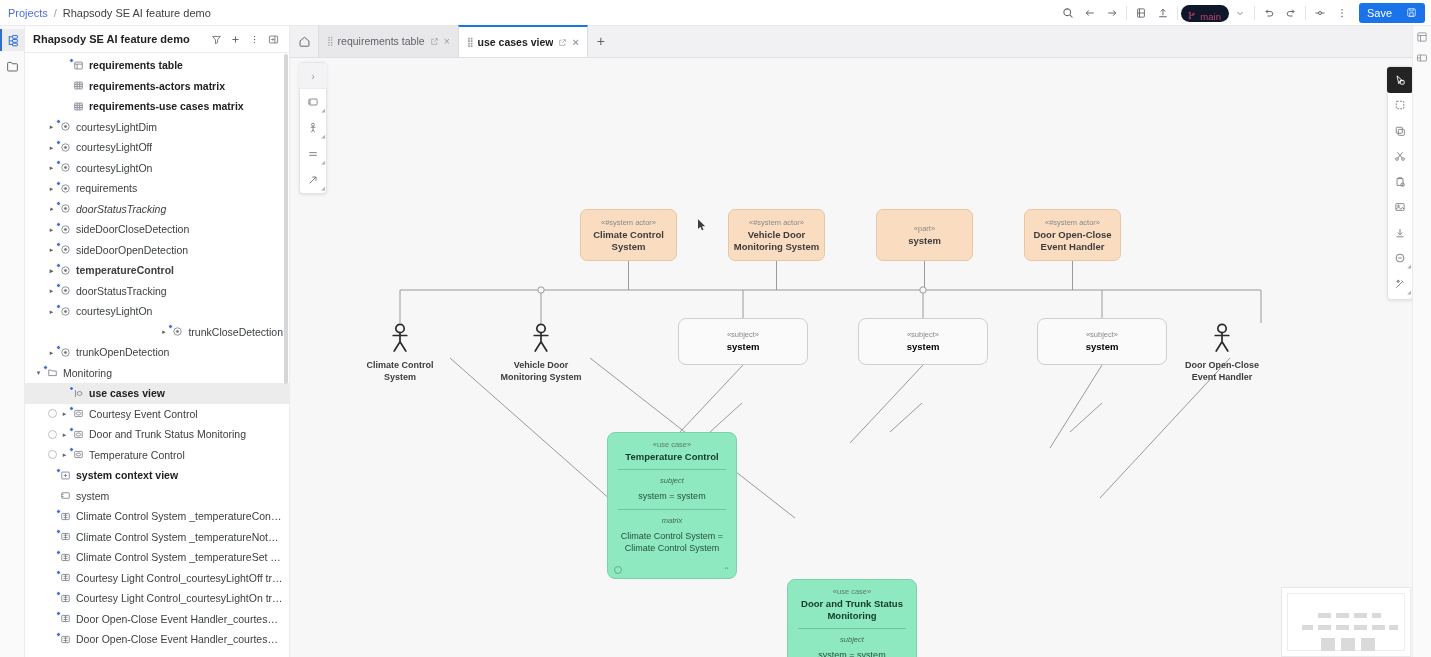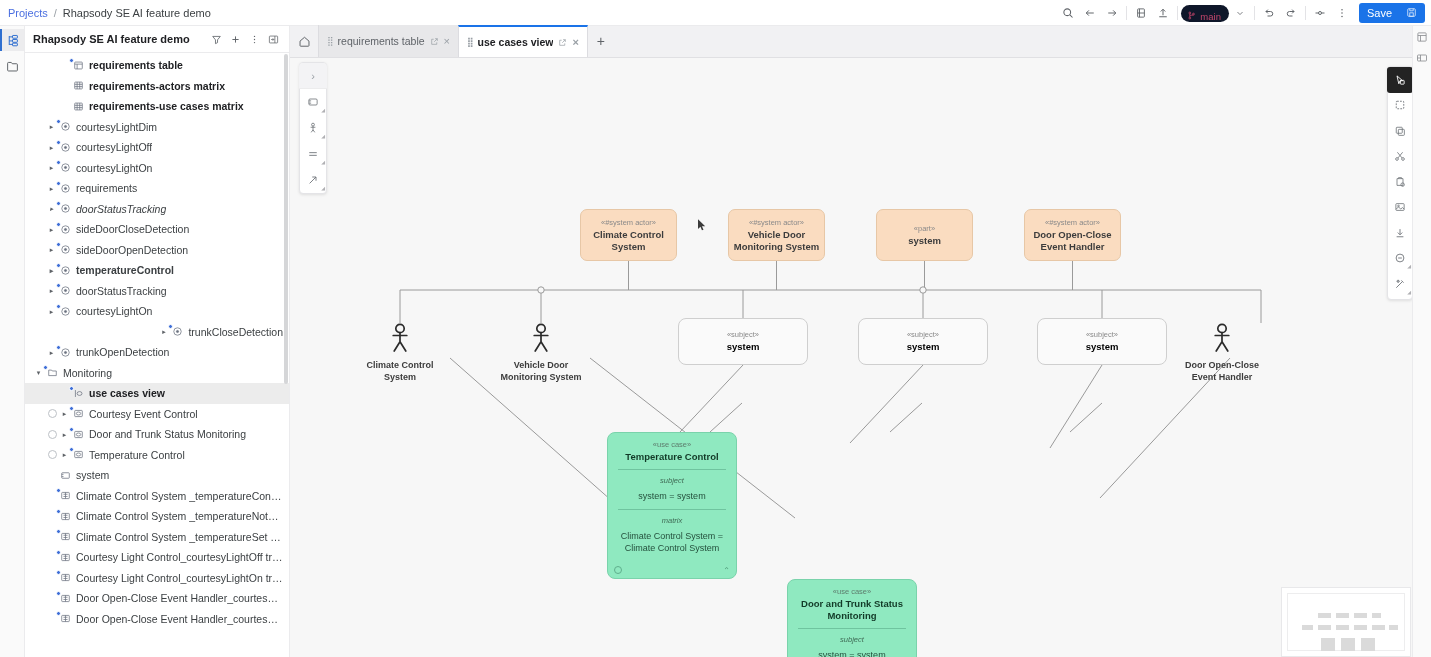--- a/index.html
+++ b/index.html
@@ -568,20 +568,31 @@
           <div class="radio-sm"></div>
           <span class="twist">▸</span>
           <span class="ticon">
             <svg width="11" height="11" viewBox="0 0 16 16" fill="none" stroke="currentColor" stroke-width="1.1">
               <rect x="2.5" y="3.5" width="11" height="9" rx="1"></rect>
               <ellipse cx="8" cy="8" rx="3.2" ry="2.2"></ellipse>
             </svg>
             <span class="badge-dot"></span>
           </span>
           <span class="tlabel">Temperature Control</span>
+        </div>
+        <div class="trow bold" style="padding-left: 21px;">
+          <span class="twist"></span>
+          <span class="ticon">
+            <svg width="11" height="11" viewBox="0 0 16 16" fill="none" stroke="currentColor" stroke-width="1.1">
+              <rect x="2.5" y="3" width="11" height="10" rx="1"></rect>
+              <path d="M5.5 8h5M8 5.5v5"></path>
+            </svg>
+            <span class="badge-dot"></span>
+          </span>
+          <span class="tlabel">system context view</span>
         </div>
         <div class="trow" style="padding-left: 21px;">
           <span class="twist"></span>
           <span class="ticon">
             <svg width="11" height="11" viewBox="0 0 16 16" fill="none" stroke="currentColor" stroke-width="1.1">
               <rect x="2.5" y="4" width="11" height="8" rx="1"></rect>
               <path d="M2.5 6.3h2.6M2.5 9.6h2.6"></path>
             </svg>
           </span>
           <span class="tlabel">system</span>

